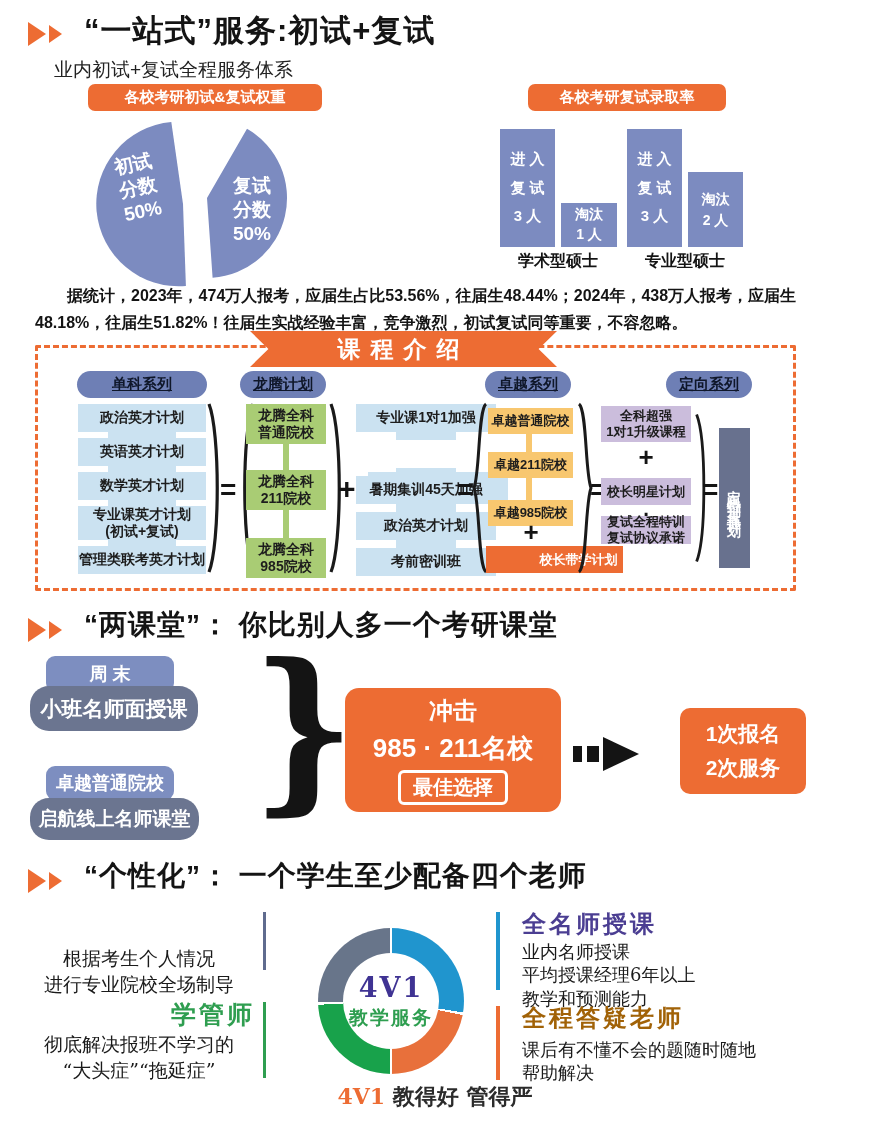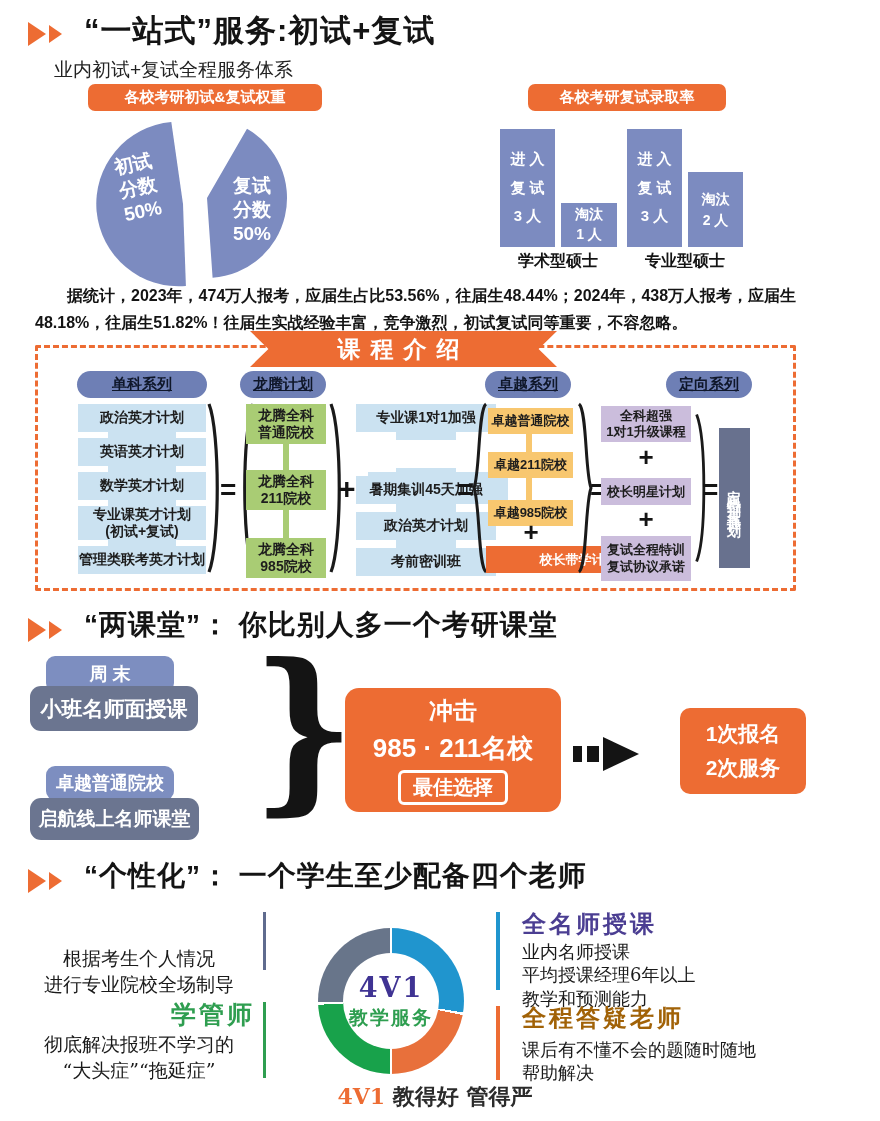--- a/index.html
+++ b/index.html
@@ -26,21 +26,21 @@
   .bx-purple{background:#CBBDDC;color:#1d1d1d;font-weight:bold;font-size:13px;}
   .bx-orange{background:#ED6C33;color:#fff;font-weight:bold;font-size:13px;padding-left:48px;}
   .conn-b{background:#CBE2F1;}
   .conn-g{background:#A9CC74;}
   .conn-y{background:#F8C76F;}
   .op{font-weight:bold;color:#141414;}
   .vbox{background:#68718E;color:#fff;font-weight:bold;font-size:14px;
         writing-mode:vertical-rl;letter-spacing:5px;display:flex;align-items:center;justify-content:center;}
   
   .tab{background:#7D8EC0;color:#fff;font-weight:bold;border-radius:9px;}
-  .slab{background:#6B7590;color:#fff;font-weight:bold;border-radius:11px;}
+  .slab{background:#6B7590;color:#fff;font-weight:bold;border-radius:19px;}
   .bigbrace{font-family:"DejaVu Serif",serif;font-weight:bold;color:#141414;}
   .obox{background:#ED6C33;color:#fff;font-weight:bold;}
   .obadge{border:3px solid #fff;border-radius:6px;font-size:20px;font-weight:bold;padding:1px 12px;}
   
   .serif{font-family:"DejaVu Serif",serif;}
   .rolename{font-weight:bold;letter-spacing:3px;}
   .roledesc{color:#1a1a1a;line-height:1.35;}
   .donut{border-radius:50%;
     background:conic-gradient(from 0deg,
       #fff 0deg 1deg, #2095CE 1deg 99deg, #fff 99deg 101deg,
@@ -158,21 +158,21 @@
   <svg class="abs" style="left:577px;top:402px;" width="16" height="172" viewBox="0 0 16 172">
       <path d="M2,2 C10,8 8,70 14,86 C8,102 10,164 2,170" stroke="#1a1a1a" stroke-width="3" fill="none"></path>
     </svg>
   <div class="abs op" style="left:590px;top:474px;font-size:28px;">=</div>
 
   <div class="abs bx-purple pre ctr" style="left:601px;top:406px;width:90px;height:36px;line-height:1.25;">全科超强
 1对1升级课程</div>
   <div class="abs op ctr" style="left:631px;top:444px;width:30px;height:26px;font-size:26px;">+</div>
   <div class="abs bx-purple ctr" style="left:601px;top:478px;width:90px;height:27px;">校长明星计划</div>
   <div class="abs op ctr" style="left:631px;top:506px;width:30px;height:26px;font-size:26px;">+</div>
-  <div class="abs bx-purple pre ctr" style="left:601px;top:536px;width:90px;height:45px;line-height:1.25;">复试全程特训
+  <div class="abs bx-purple pre ctr" style="left:601px;top:516px;width:90px;height:28px;line-height:1.25;">复试全程特训
 复试协议承诺</div>
 
   <svg class="abs" style="left:694px;top:404px;" width="14" height="168" viewBox="0 0 16 172">
       <path d="M3,2 C14,30 14,142 3,170" stroke="#1a1a1a" stroke-width="3.2" fill="none"></path>
     </svg>
   <div class="abs op" style="left:702px;top:474px;font-size:28px;">=</div>
   <div class="abs vbox" style="left:719px;top:428px;width:31px;height:140px;">定向特别直通计划</div>
 
   <div class="abs hdr-arrows" style="left:28px;top:618px;">
     <span class="tri"></span>

